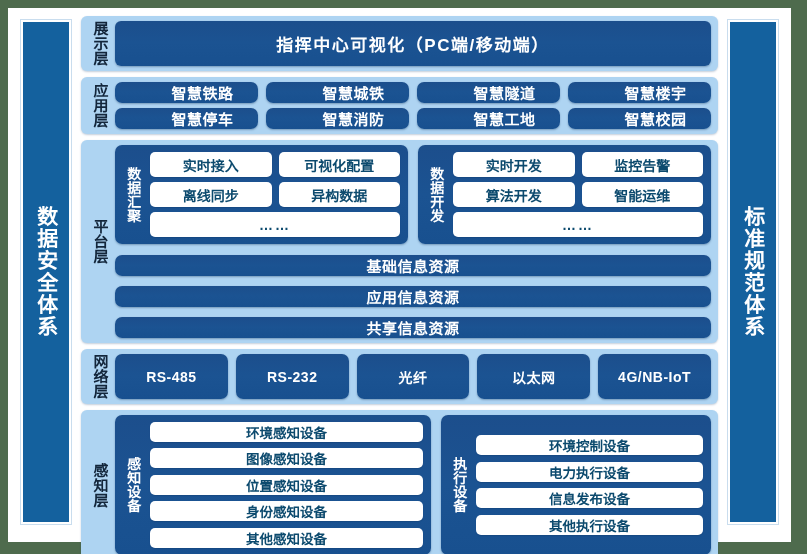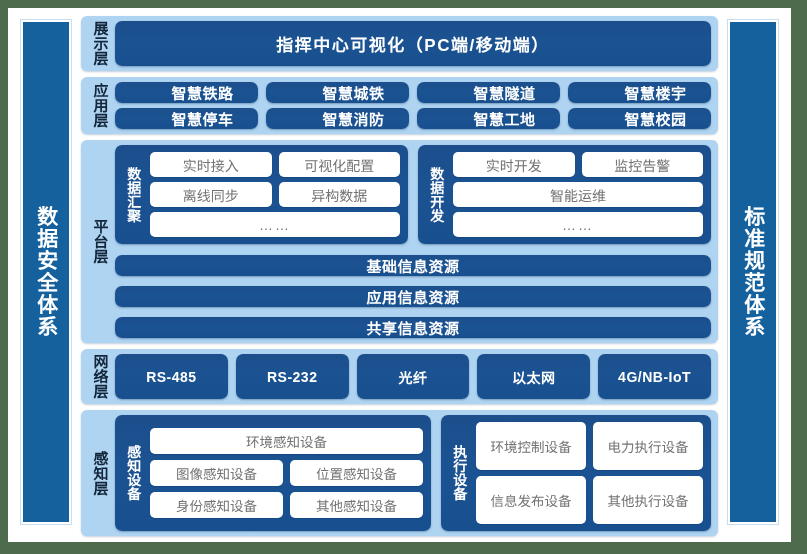--- a/index.html
+++ b/index.html
@@ -112,40 +112,41 @@
     font-weight: bold;
     text-align: center;
     box-sizing: border-box;
     box-shadow: 0 1px 2px rgba(10,40,80,0.35);
     letter-spacing: 0.5px;
   }
 
   
   .wbox {
     background: #ffffff;
-    color: #737373;
+    color: #0c4a6e;
     border-radius: 5px;
     display: flex;
     align-items: center;
     justify-content: center;
     font-size: 14px;
-    font-weight: normal;
+    font-weight: bold;
     text-align: center;
     box-sizing: border-box;
     box-shadow: 0 1px 1px rgba(10,40,80,0.22);
     white-space: nowrap;
   }
 
   
   #layer-display { height: 70px; }
   #layer-display .layer-label { font-size: 15px; }
   #display-banner {
     flex: 1 1 auto;
     font-size: 17px;
     letter-spacing: 1.5px;
+    border-radius: 6px;
   }
 
   
   #layer-app { height: 72px; }
   .app-row {
     display: flex;
     flex-direction: row;
     gap: 8px;
     flex: 1 1 auto;
   }
@@ -251,21 +252,21 @@
   .sgroup-grid {
     flex: 1 1 auto;
     min-width: 0;
     display: flex;
     flex-direction: column;
     gap: 6px;
     justify-content: center;
   }
   .sgrid-row {
     display: flex;
-    flex-direction: row;
+    flex-direction: column;
     gap: 7px;
   }
   .sgrid-row .wbox { flex: 1 1 0; height: 26px; min-width: 0; font-size: 13.5px; }
   #sgroup-exec .sgrid-row .wbox { height: 48px; }
 </style>
 </head>
 <body>
 
 <div id="diagram">
 
@@ -324,20 +325,21 @@
           </div>
 
           <div class="pgroup">
             <div class="pgroup-label">数据开发</div>
             <div class="pgroup-grid">
               <div class="pgrid-row">
                 <div class="wbox">实时开发</div>
                 <div class="wbox">监控告警</div>
               </div>
               <div class="pgrid-row">
+                <div class="wbox">算法开发</div>
                 <div class="wbox">智能运维</div>
               </div>
               <div class="pgrid-row full">
                 <div class="wbox">……</div>
               </div>
             </div>
           </div>
 
         </div>
 

